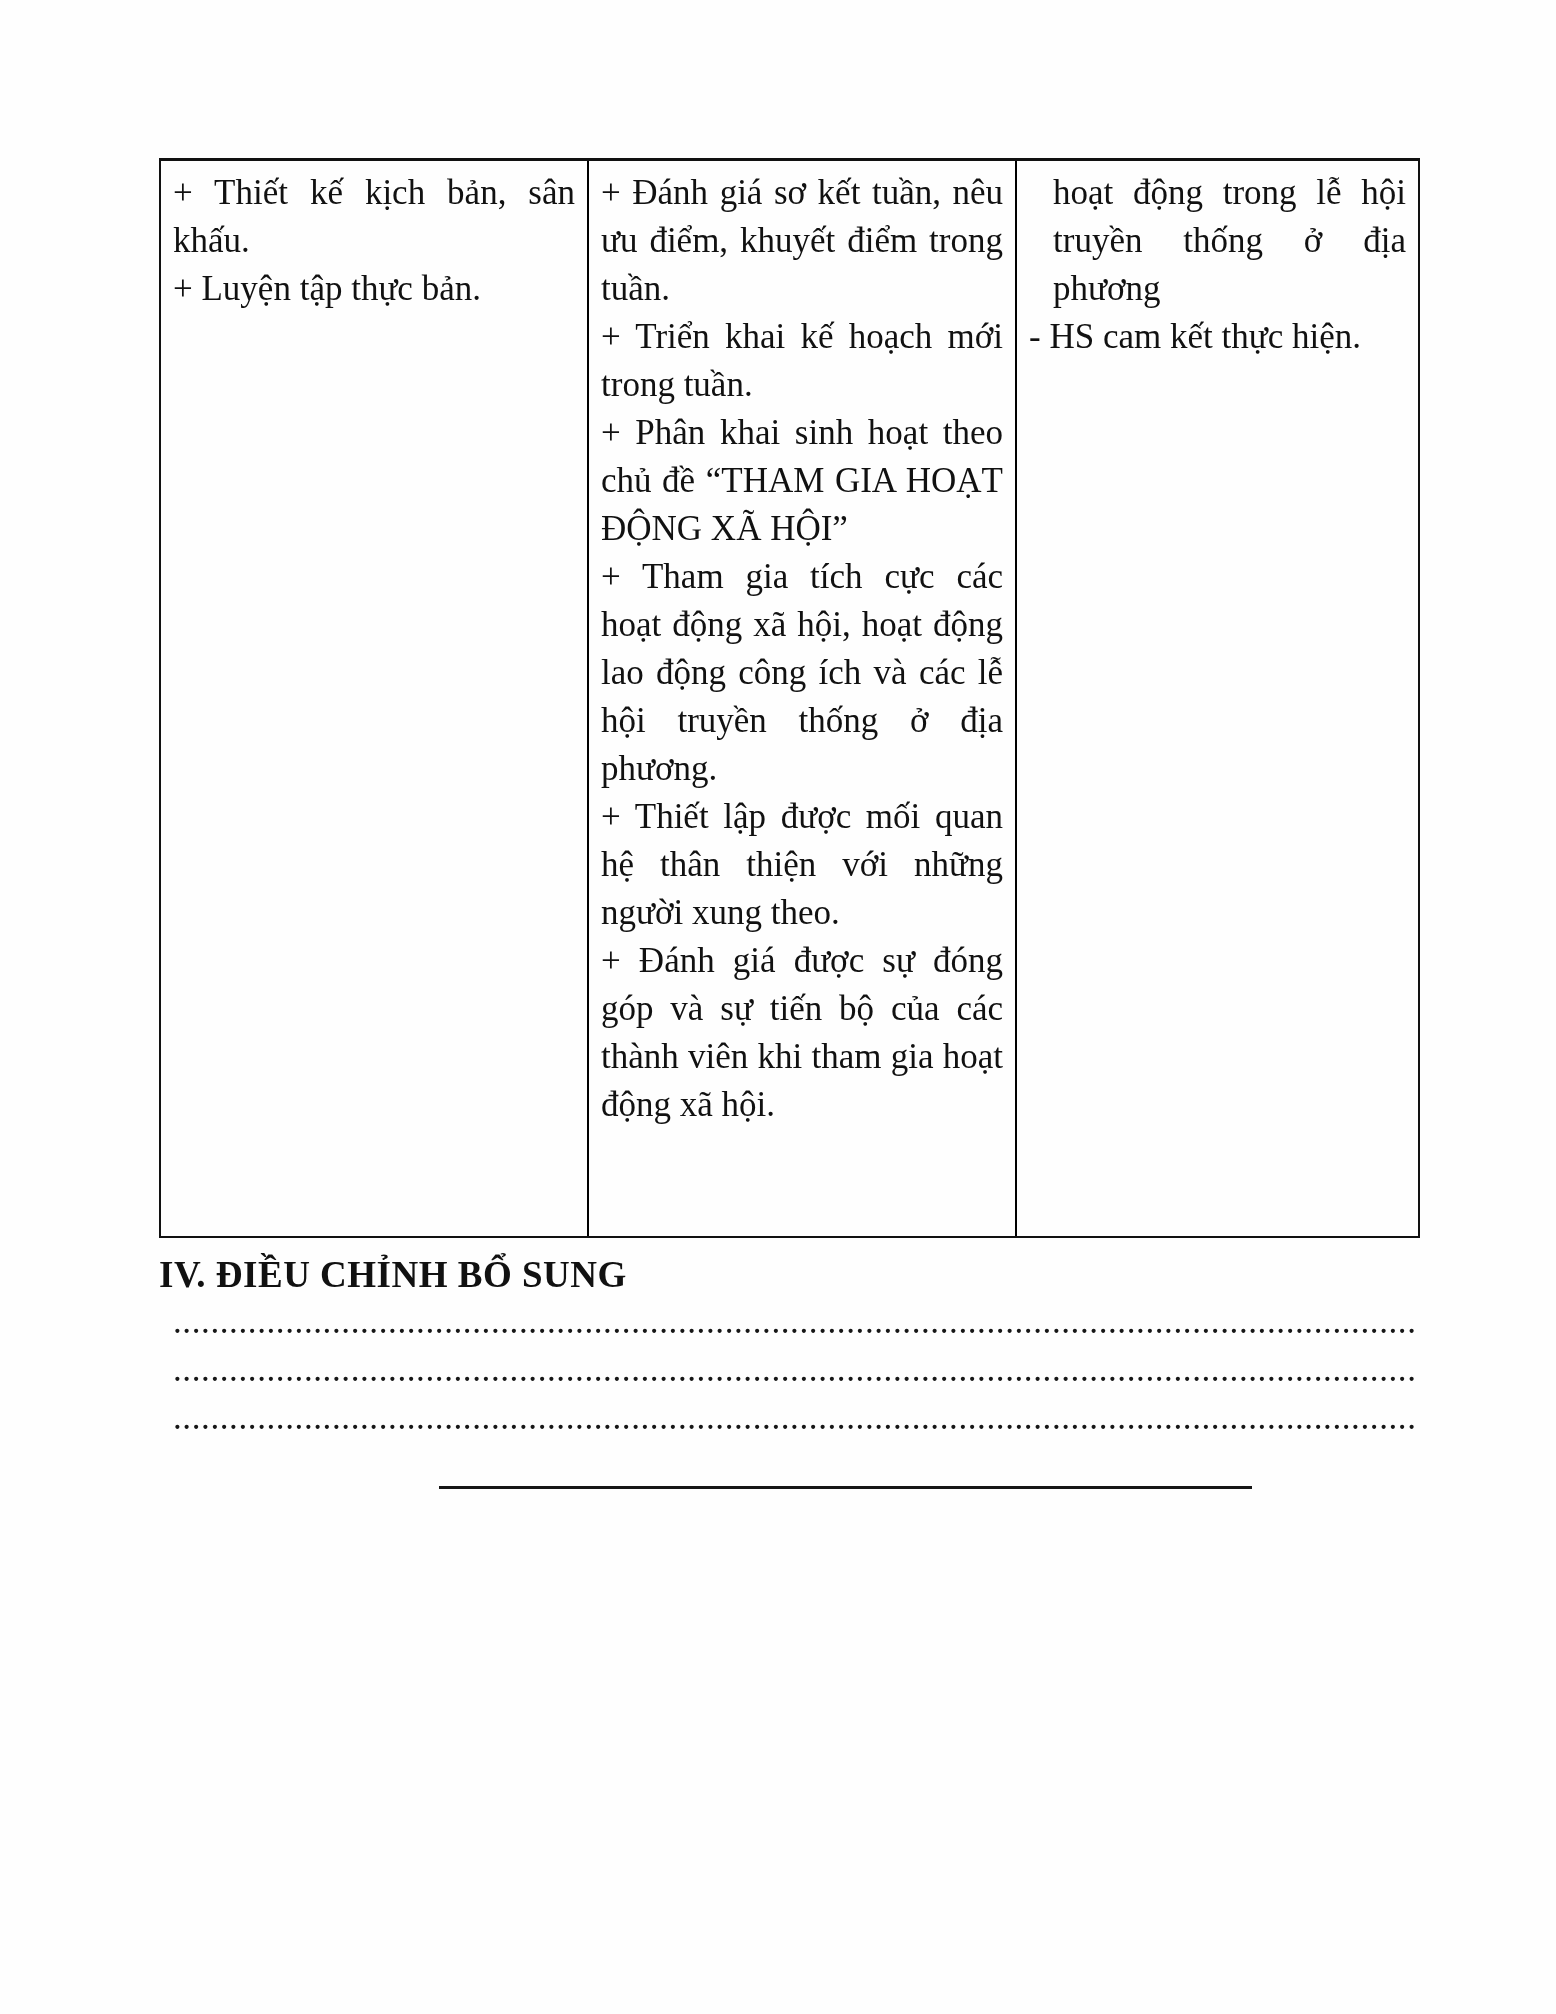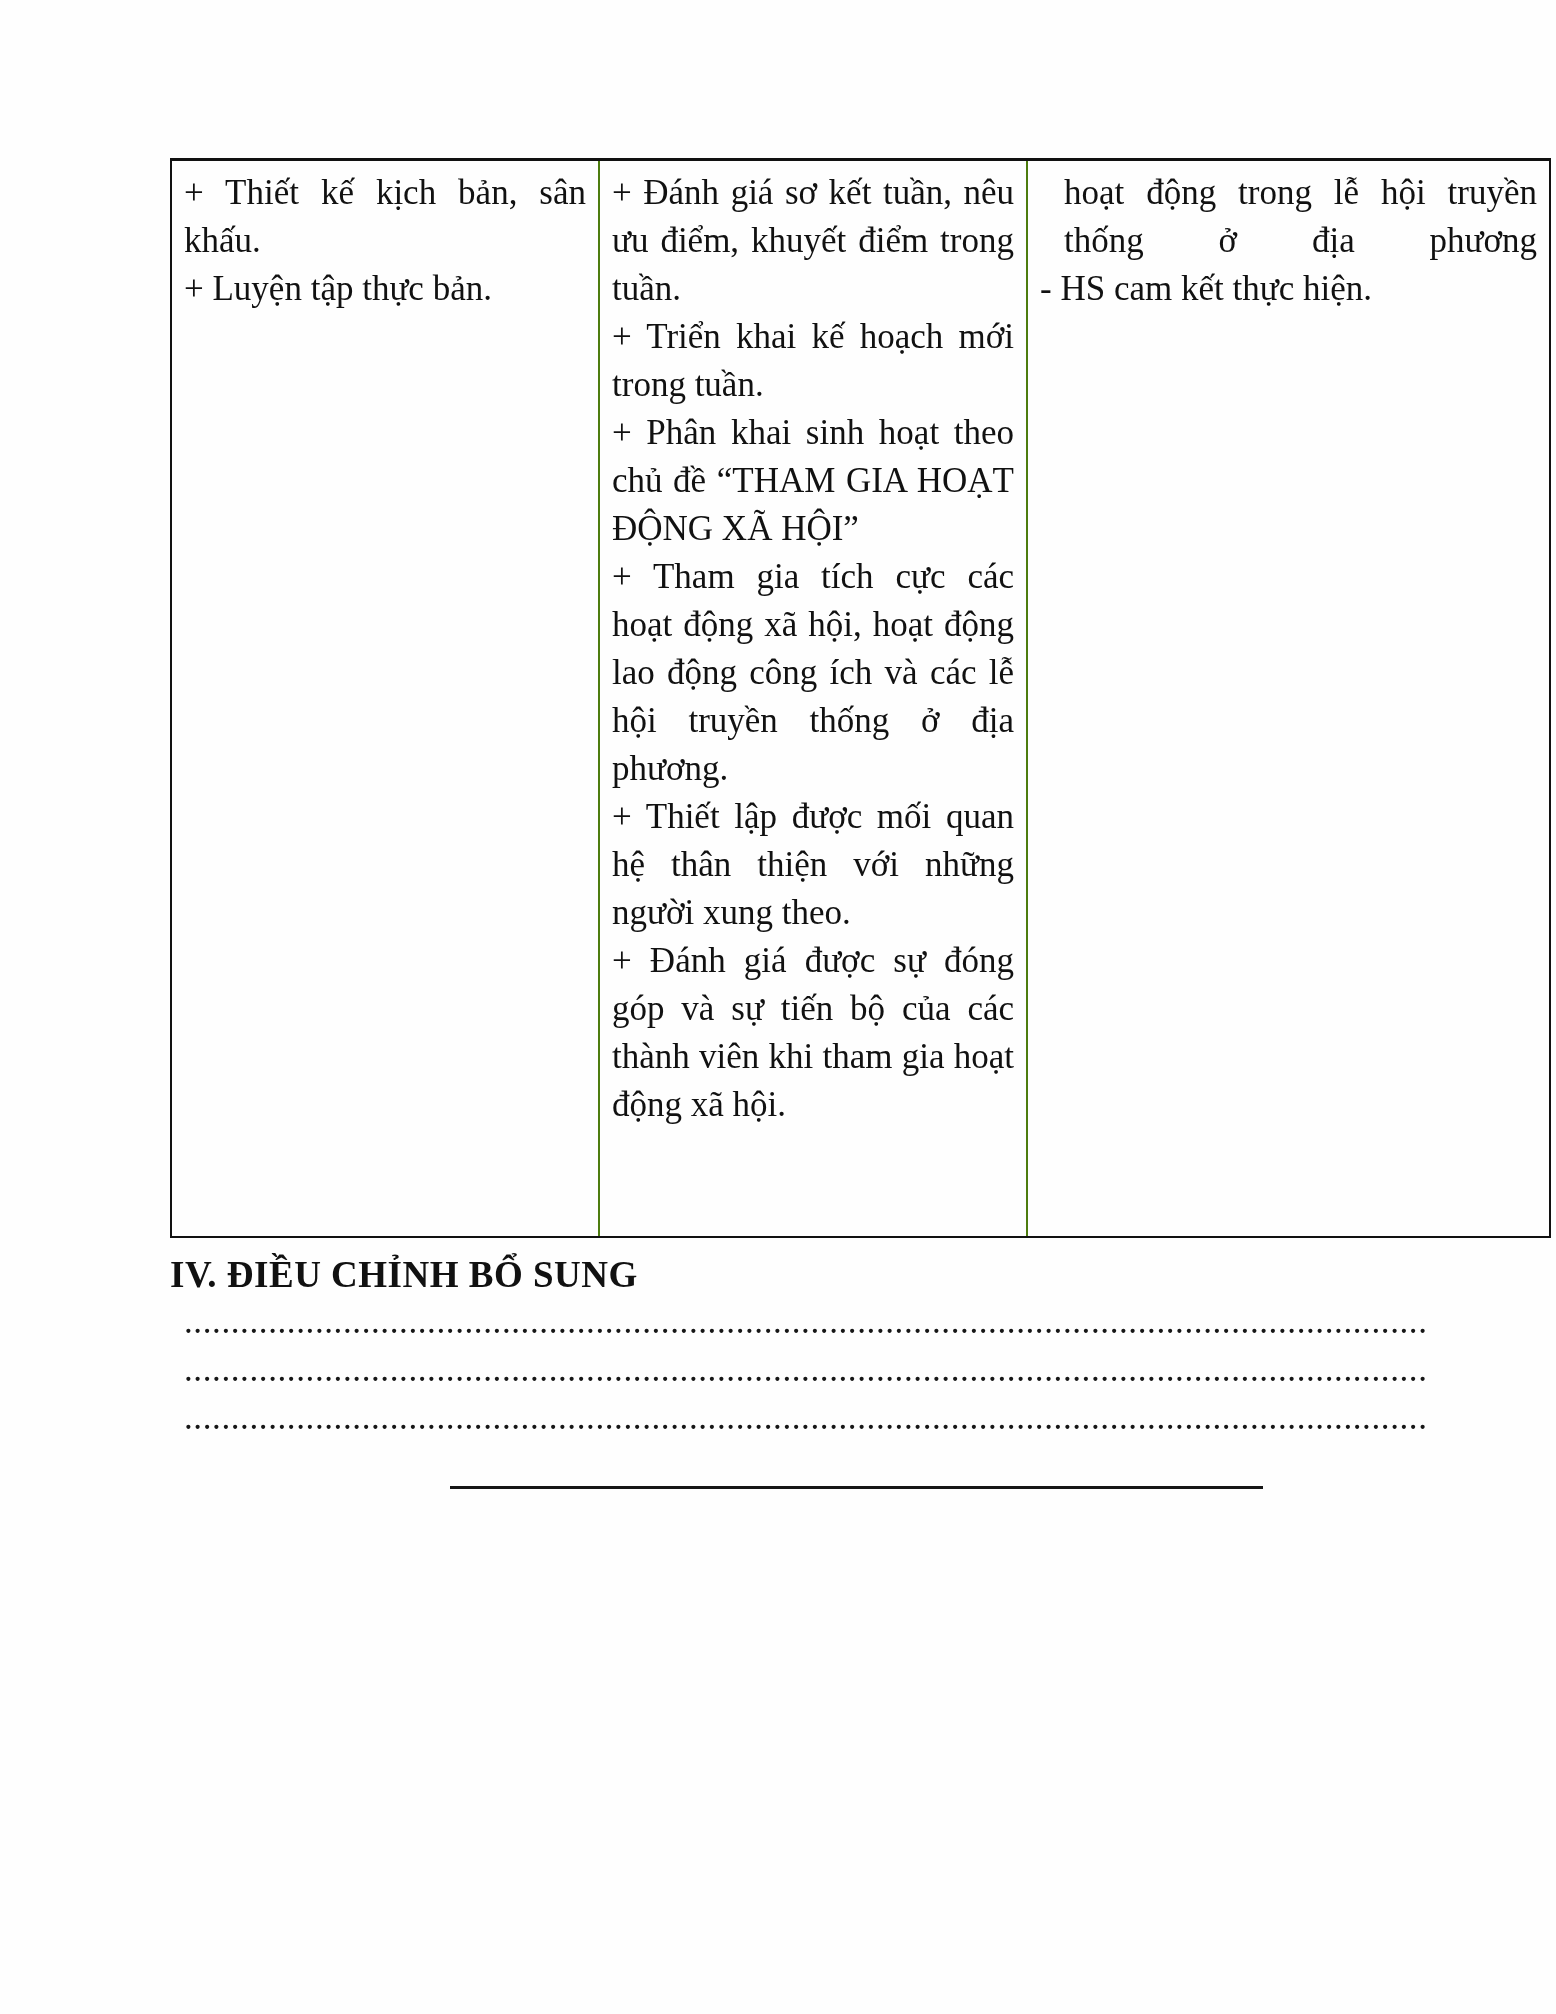--- a/index.html
+++ b/index.html
@@ -11,36 +11,36 @@
     position: relative;
     width: 1556px;
     height: 2014px;
     background: #fefefe;
     font-family: "Liberation Serif", "DejaVu Serif", serif;
     color: #111111;
     overflow: hidden;
   }
   .content {
     position: absolute;
-    left: 170px;
+    left: 159px;
     top: 158px;
-    width: 1381px;
+    width: 1261px;
   }
   .doc-table {
     display: grid;
     grid-template-columns: 426px 428px 1fr;
     border: 2px solid #111111;
     border-top-width: 3px;
     min-height: 1080px;
     box-sizing: border-box;
     background: #fefefe;
   }
   .cell {
     box-sizing: border-box;
-    border-left: 2px solid #4d7c0f;
+    border-left: 2px solid #000000;
     padding: 8px 12px 10px 12px;
     font-size: 35px;
     line-height: 48px;
     text-align: justify;
   }
   .cell:first-child {
     border-left: none;
   }
   .cell p {
     margin: 0;

